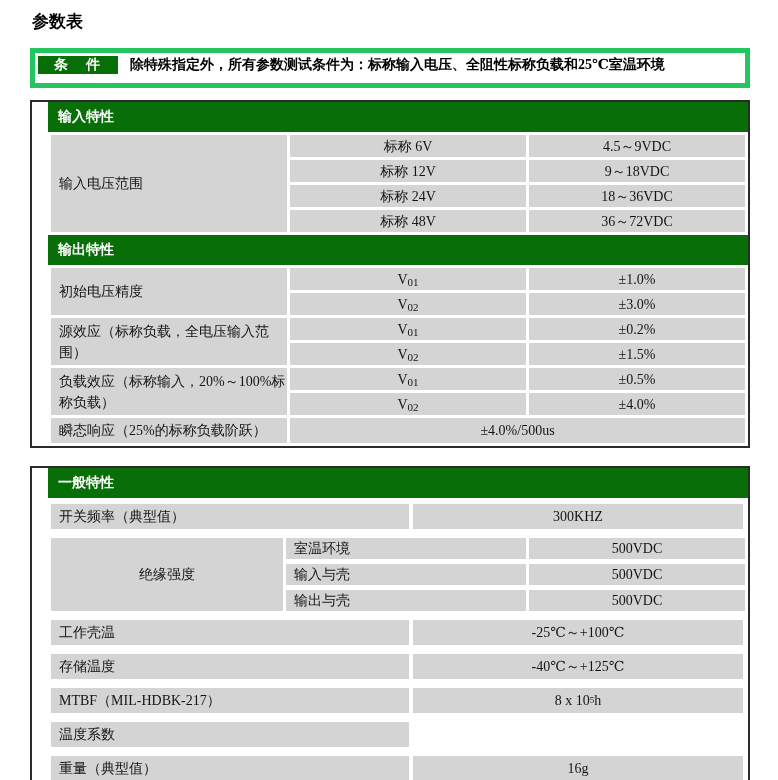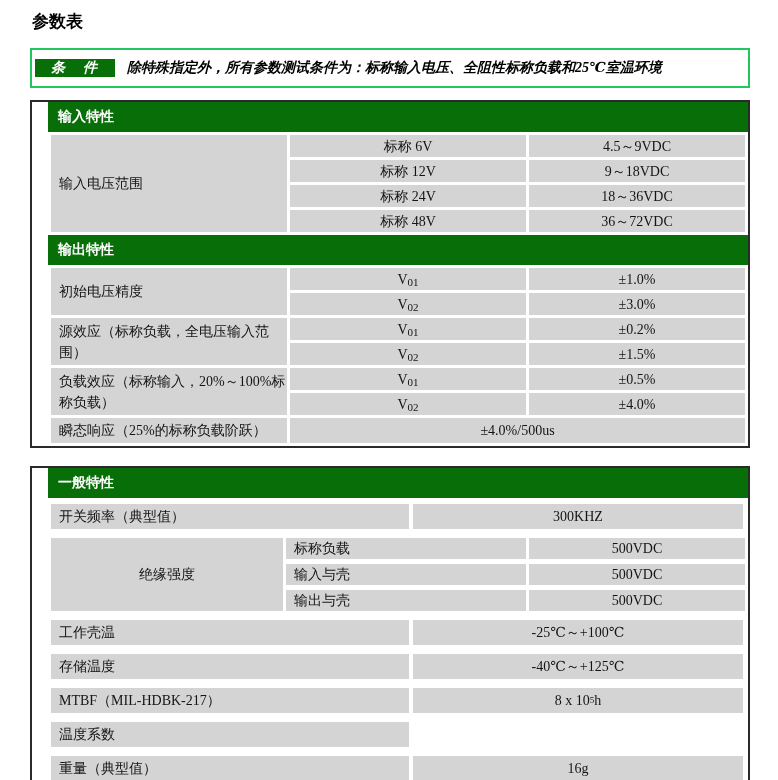--- a/index.html
+++ b/index.html
@@ -10,22 +10,22 @@
   }
   .page { position: relative; width: 778px; height: 780px; }
   .title {
     font-family: "DejaVu Sans", "Liberation Sans", sans-serif;
     font-size: 17px; font-weight: bold; color: #000;
     margin: 10px 8px 0 32px;
   }
   
   .cond-box {
     margin: 15px 0 0 30px; width: 720px; height: 40px;
-    border: 2px solid #22c55e; background: #fff;
-    display: flex; align-items: center; padding: 3px; font-style: italic;
+    border: 5px solid #22c55e; background: #fff;
+    display: flex; align-items: flex-start; padding: 3px;
   }
   .cond-label {
     width: 80px; background: #086e08; color: #fff;
     font-weight: bold; font-size: 14px;
     display: flex; align-items: center; justify-content: center;
     letter-spacing: 2px; flex: 0 0 80px;
   }
   .cond-text {
     flex: 1; display: flex; align-items: center;
     padding-left: 12px; font-size: 14px; font-weight: bold; color: #000;
@@ -159,21 +159,21 @@
     <div class="sec-header">一般特性</div>
 
     <div class="pad">
       <div class="g-row">
         <div class="cell left">开关频率（典型值）</div>
         <div class="cell">300KHZ</div>
       </div>
 
       <div class="iso">
         <div class="cell span3">绝缘强度</div>
-        <div class="cell left i1b">标称负载</div>
+        <div class="cell left i1b">室温环境</div>
         <div class="cell i1c">500VDC</div>
         <div class="cell left i2b">输入与壳</div>
         <div class="cell i2c">500VDC</div>
         <div class="cell left i3b">输出与壳</div>
         <div class="cell i3c">500VDC</div>
       </div>
 
       <div class="g-row">
         <div class="cell left">工作壳温</div>
         <div class="cell">-25℃～+100℃</div>

